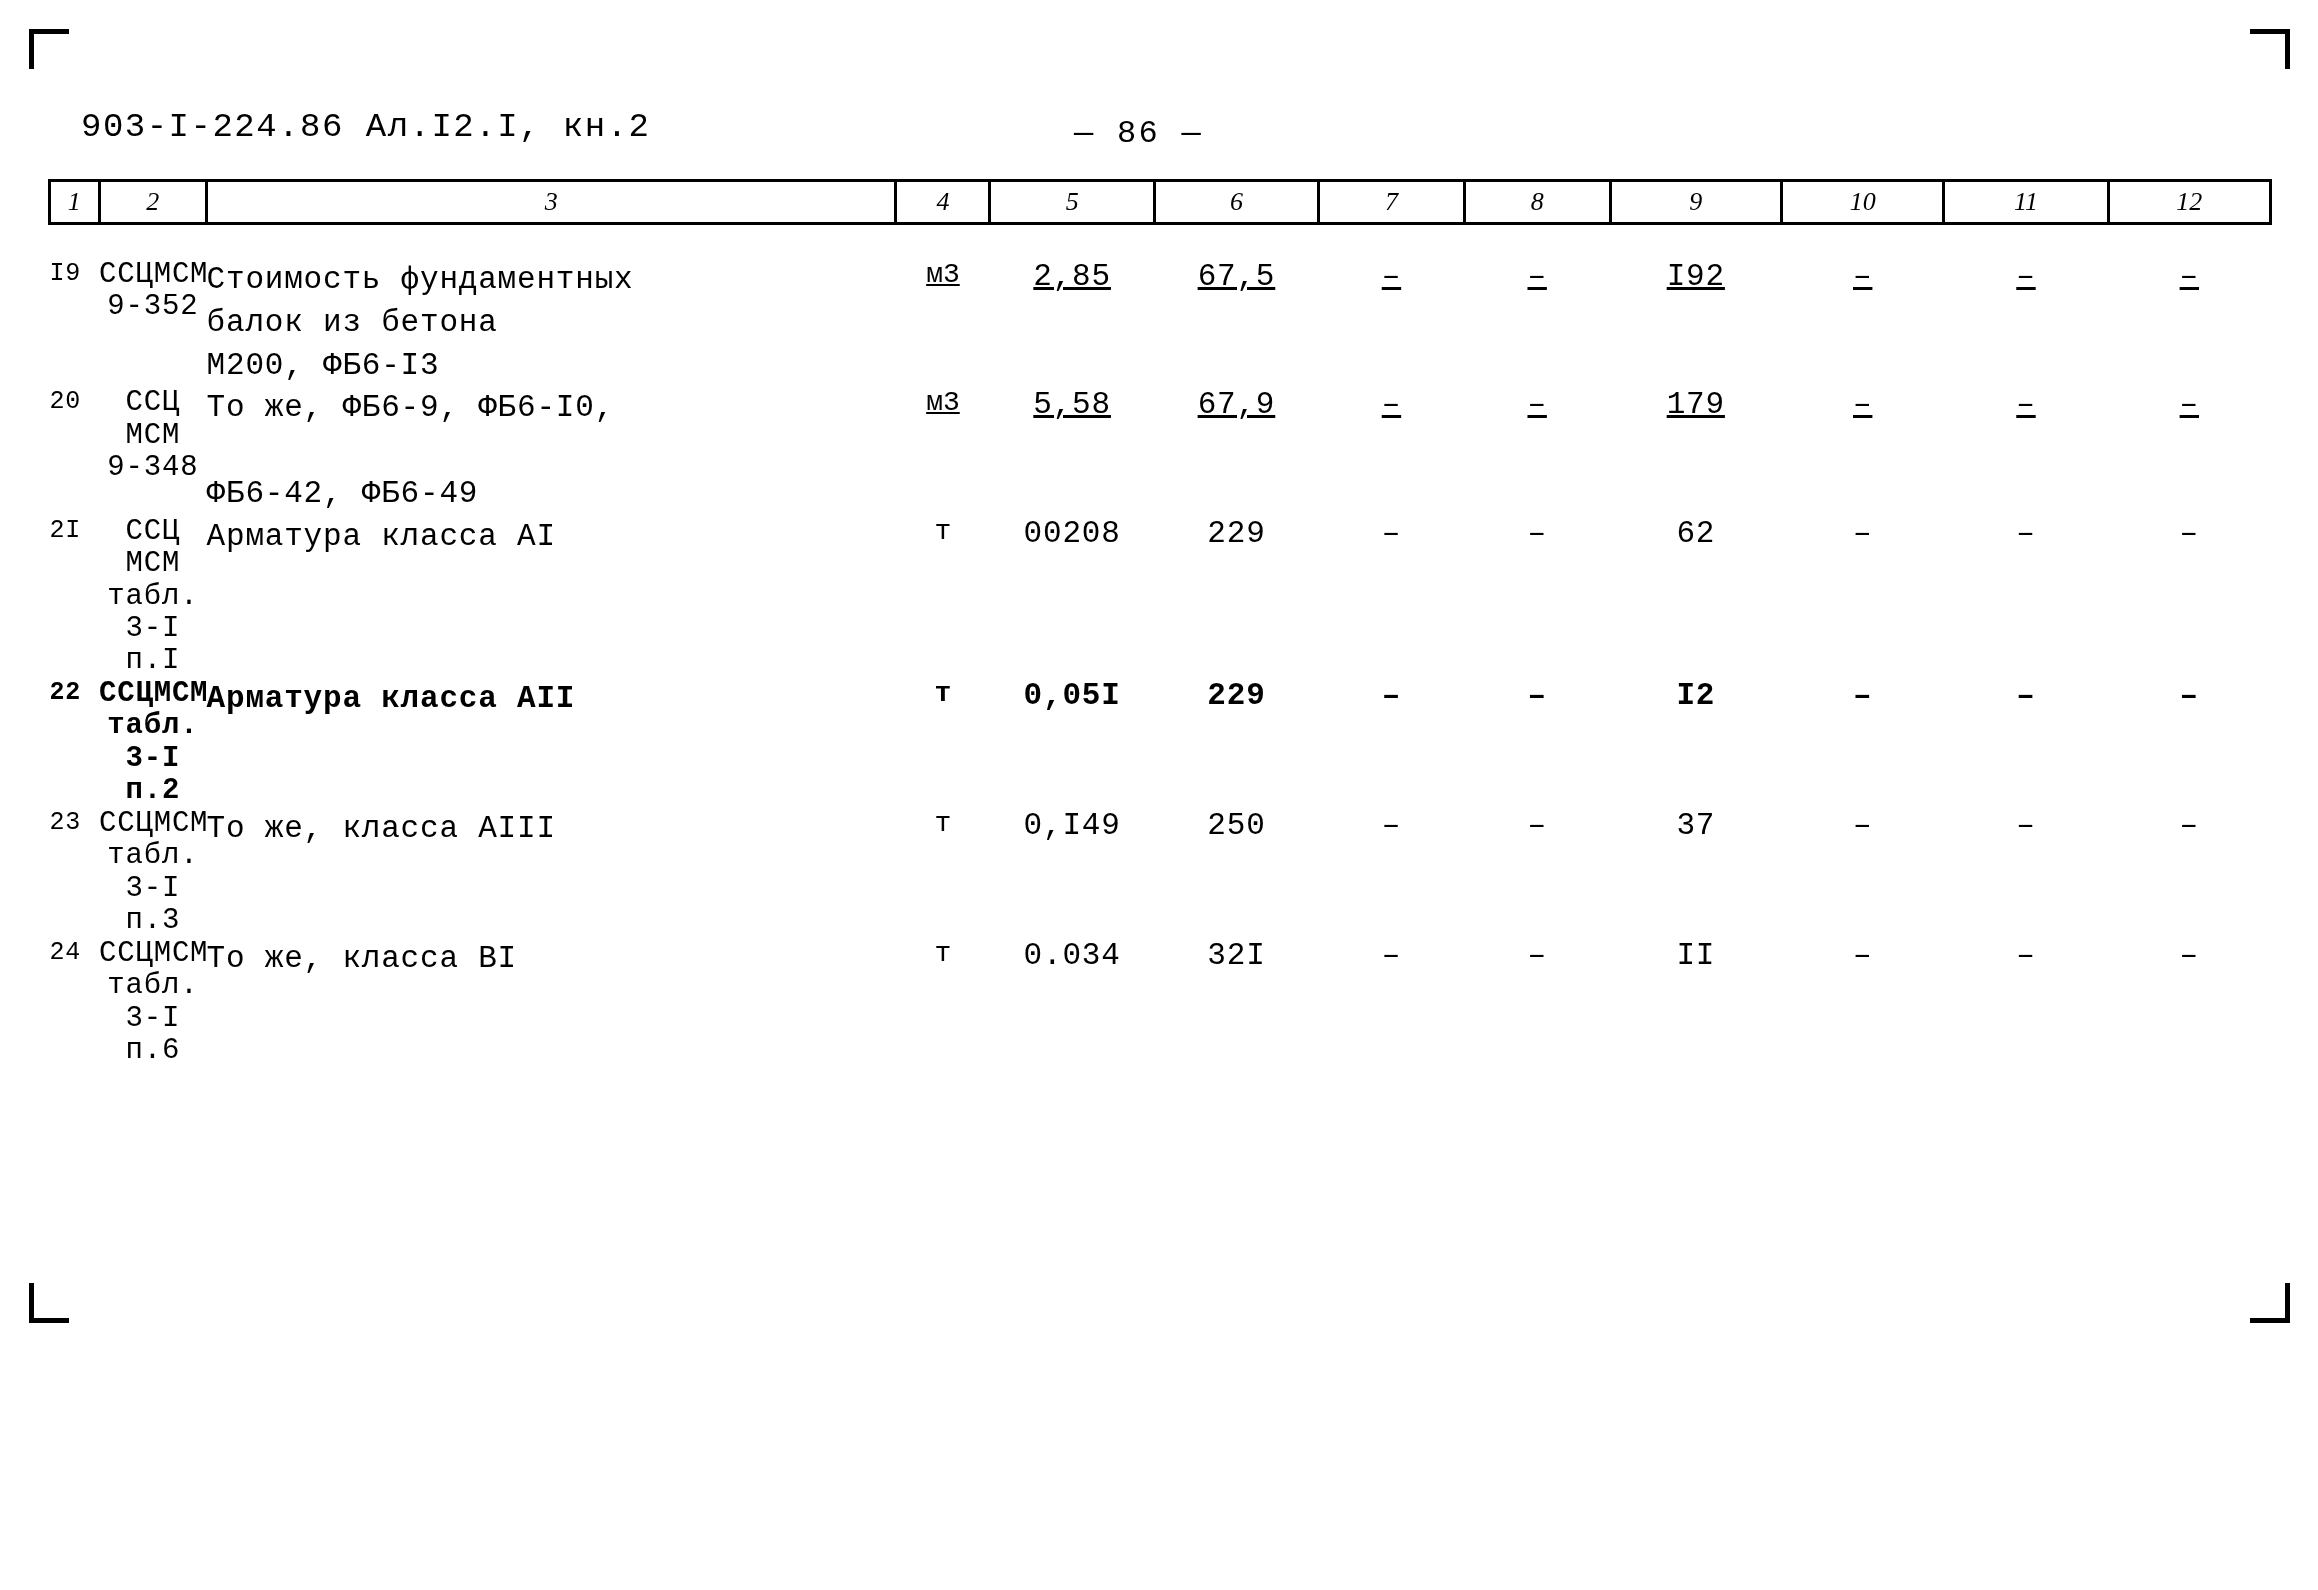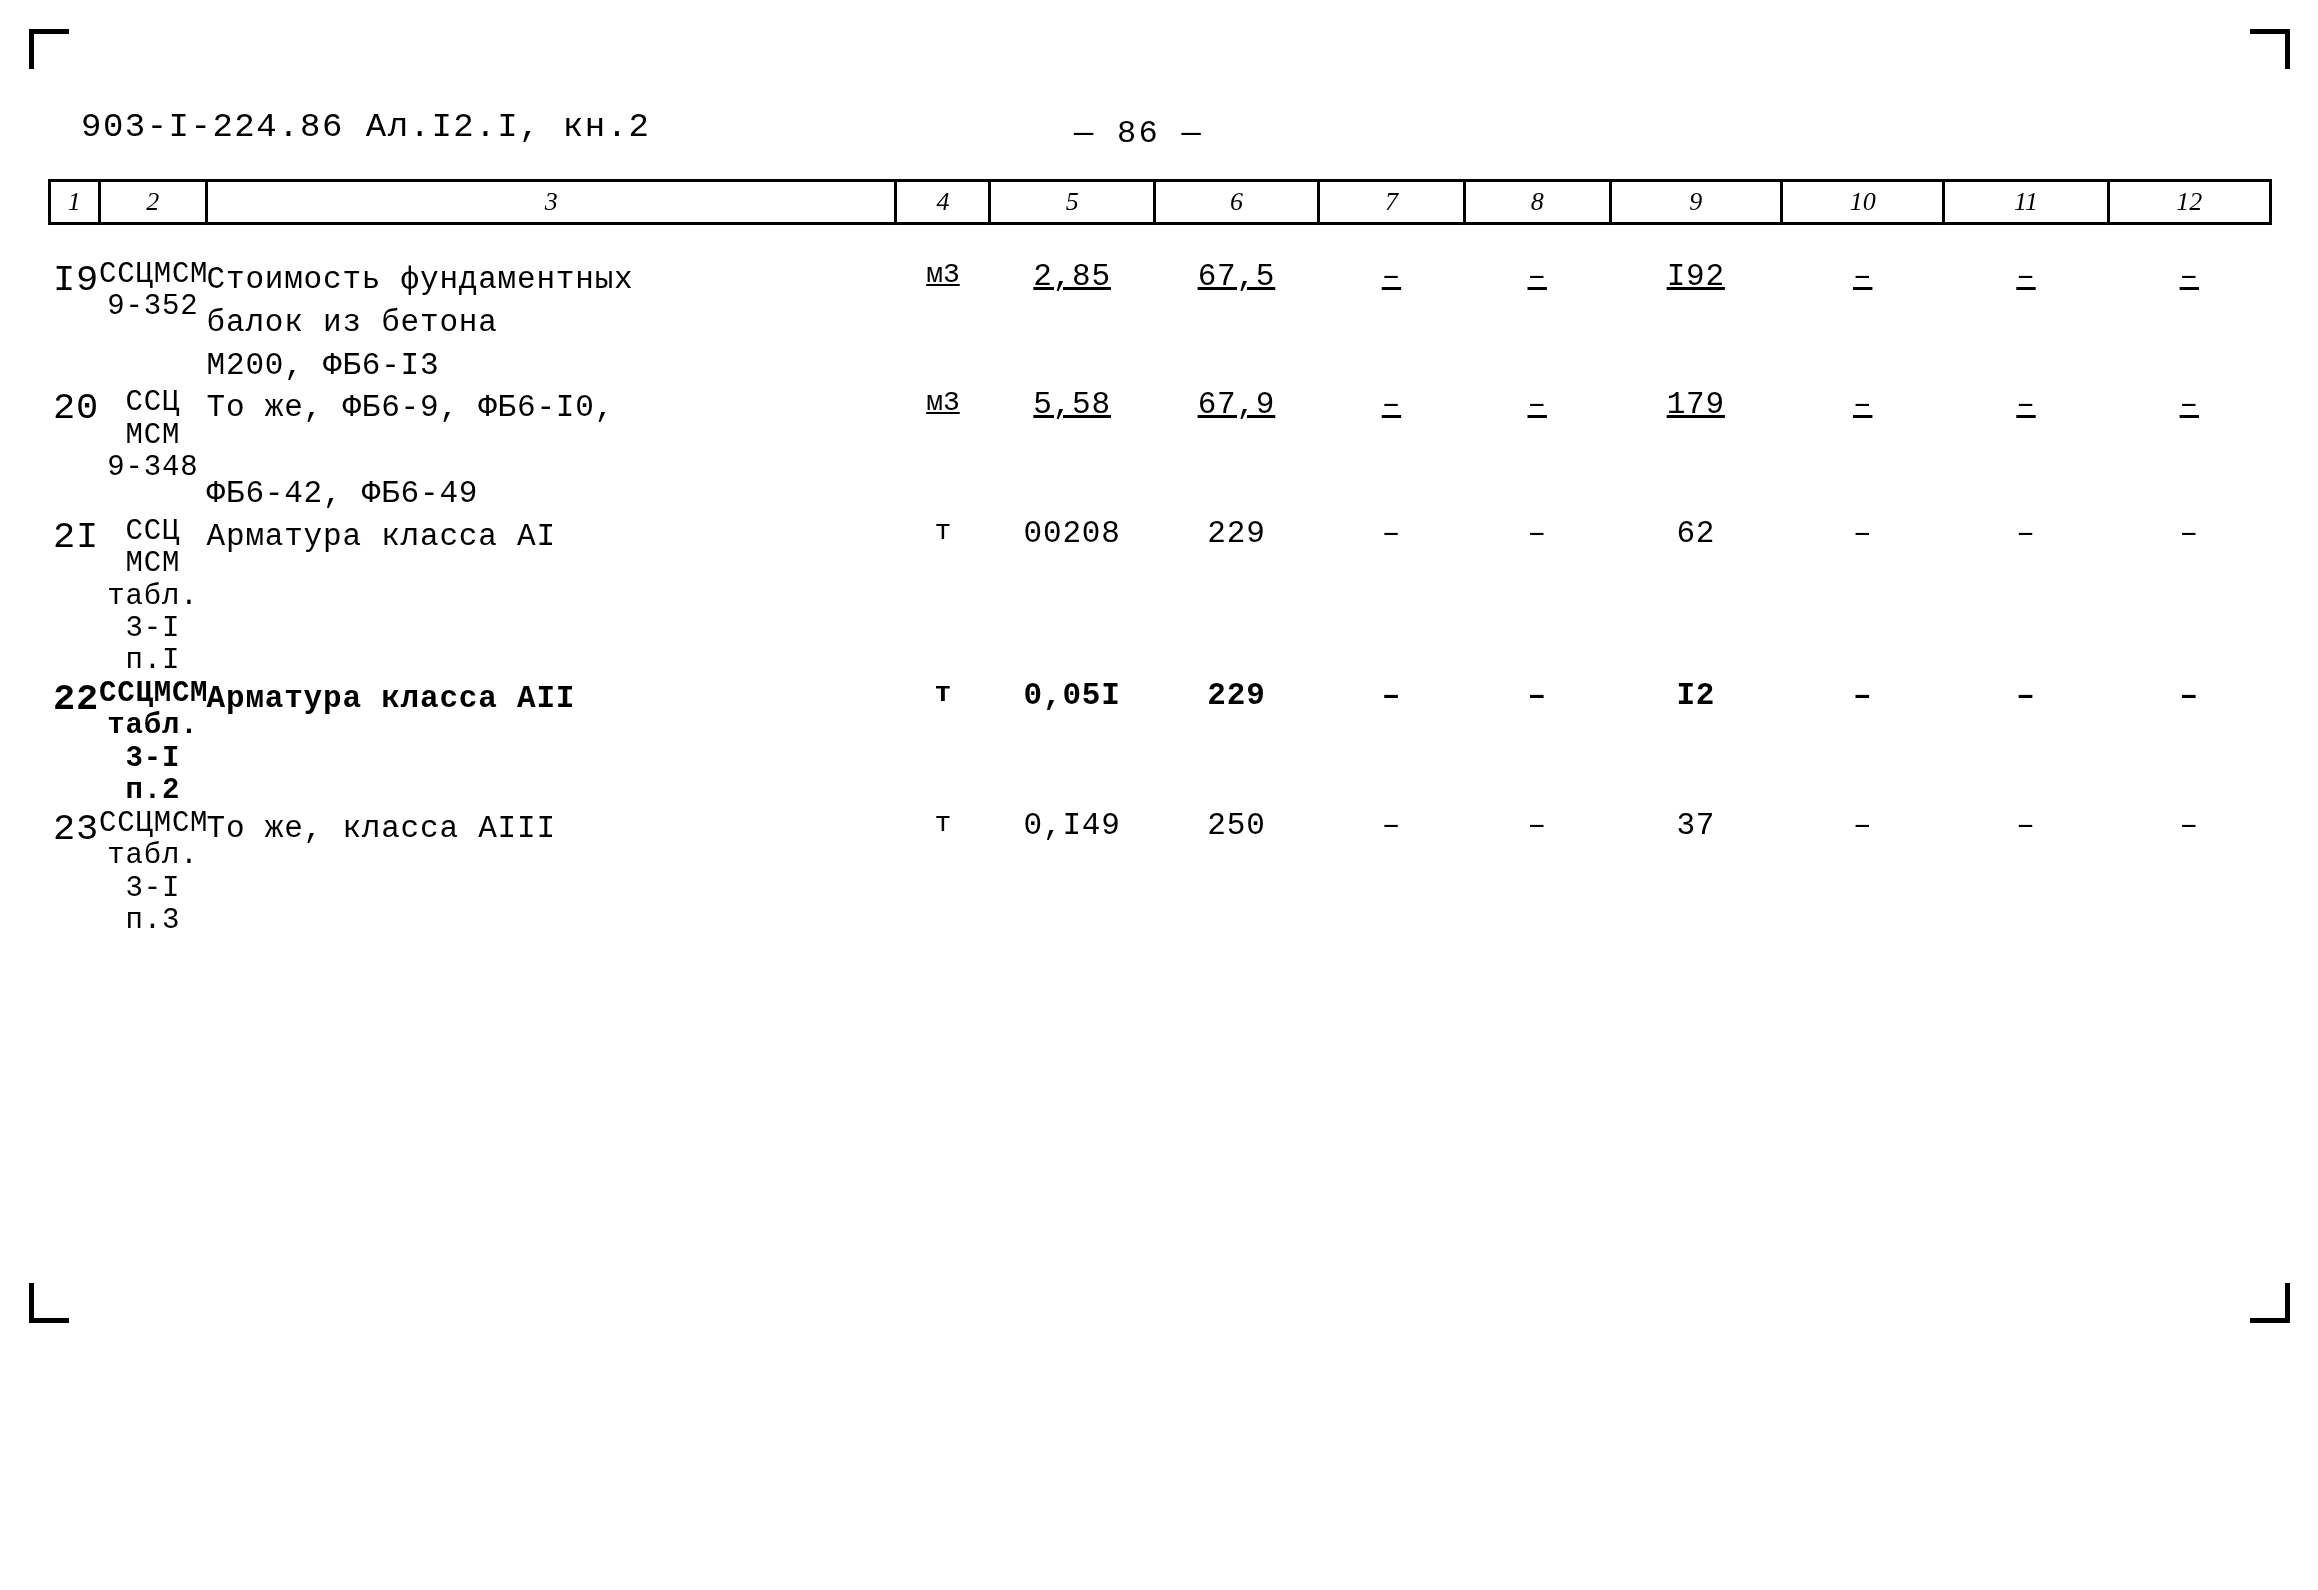--- a/index.html
+++ b/index.html
@@ -83,22 +83,22 @@
   .c7  { width: 141px; }
   .c8  { width: 141px; }
   .c9  { width: 166px; }
   .c10 { width: 157px; }
   .c11 { width: 159px; }
   .c12 { width: 157px; }
 
   
   .body-row { }
   .cell-pos {
-    font-size: 37px;
-    text-align: right;
+    font-size: 25px;
+    text-align: left;
     padding-right: 4.6px;
     white-space: nowrap;
     letter-spacing: 0.8px;
   }
   .cell-code {
     font-size: 29px;
     text-align: center;
     padding-left: 10.8px;
     line-height: 1.12;
     white-space: pre-line;
@@ -274,17 +274,34 @@
         <td class="cell-num pad-0">0,I49</td>
         <td class="cell-num pad-0">250</td>
         <td class="cell-num pad-0 dash">–</td>
         <td class="cell-num pad-0 dash">–</td>
         <td class="cell-num pad-0">37</td>
         <td class="cell-num pad-0 dash">–</td>
         <td class="cell-num pad-0 dash">–</td>
         <td class="cell-num pad-0 dash">–</td>
       </tr>
 
+      <tr class="body-row row-gap-24">
+        <td class="cell-pos pad-0">24</td>
+        <td class="cell-code pad-0">ССЦМСМ
+табл.
+3-I
+п.6</td>
+        <td class="cell-desc pad-0">То же, класса ВI</td>
+        <td class="cell-unit pad-0">т</td>
+        <td class="cell-num pad-0">0.034</td>
+        <td class="cell-num pad-0">32I</td>
+        <td class="cell-num pad-0 dash">–</td>
+        <td class="cell-num pad-0 dash">–</td>
+        <td class="cell-num pad-0">II</td>
+        <td class="cell-num pad-0 dash">–</td>
+        <td class="cell-num pad-0 dash">–</td>
+        <td class="cell-num pad-0 dash">–</td>
+      </tr>
     </tbody>
   </table>
 
 </div>
 
 
 </body></html>

